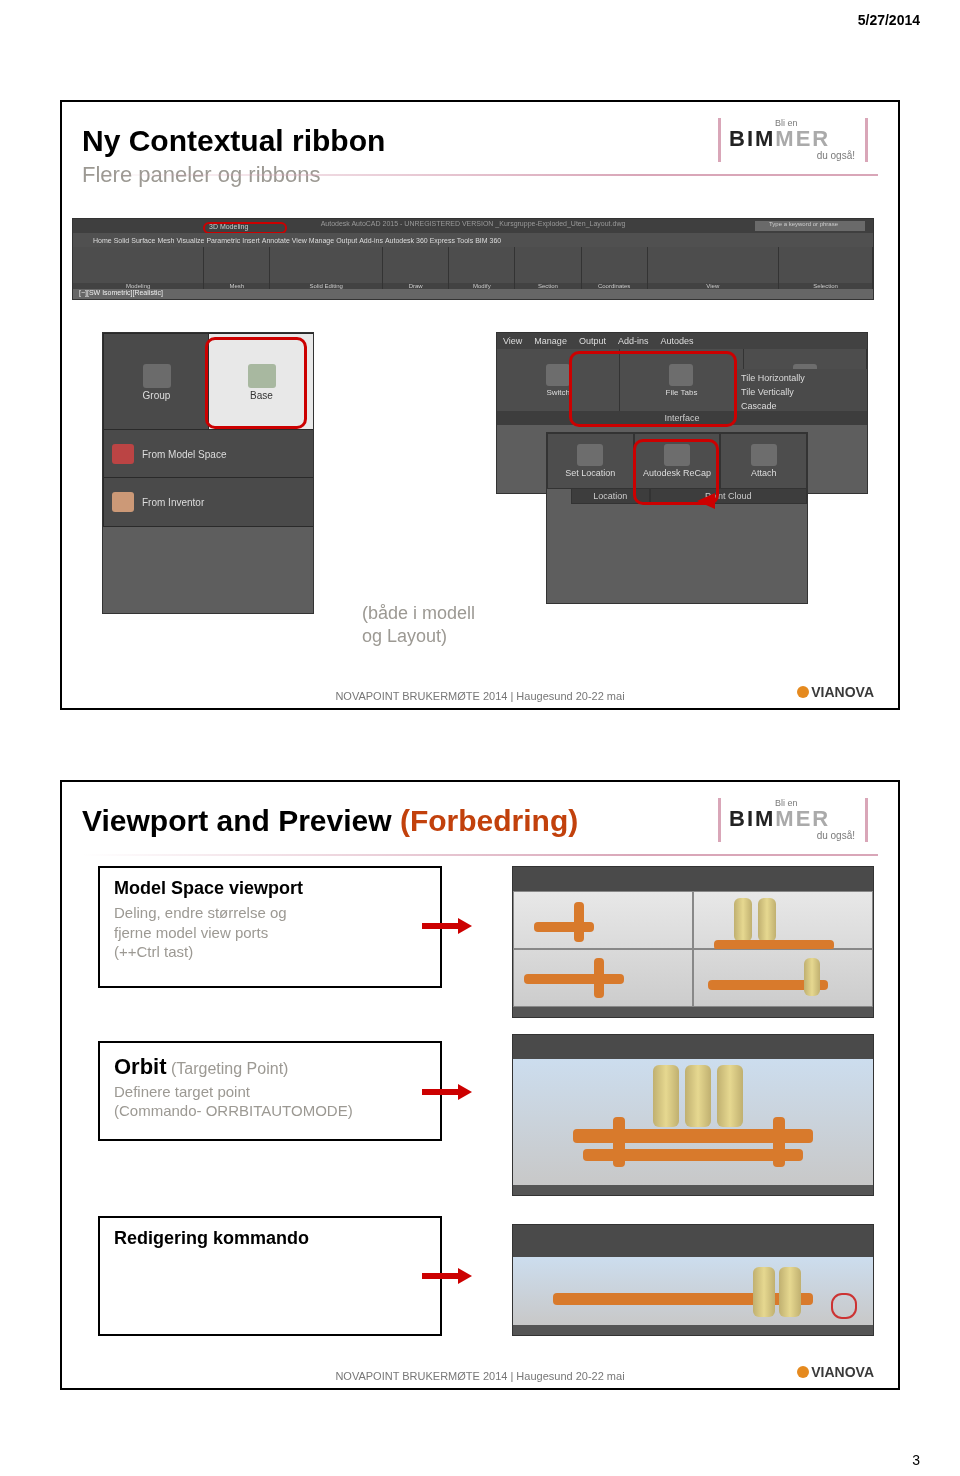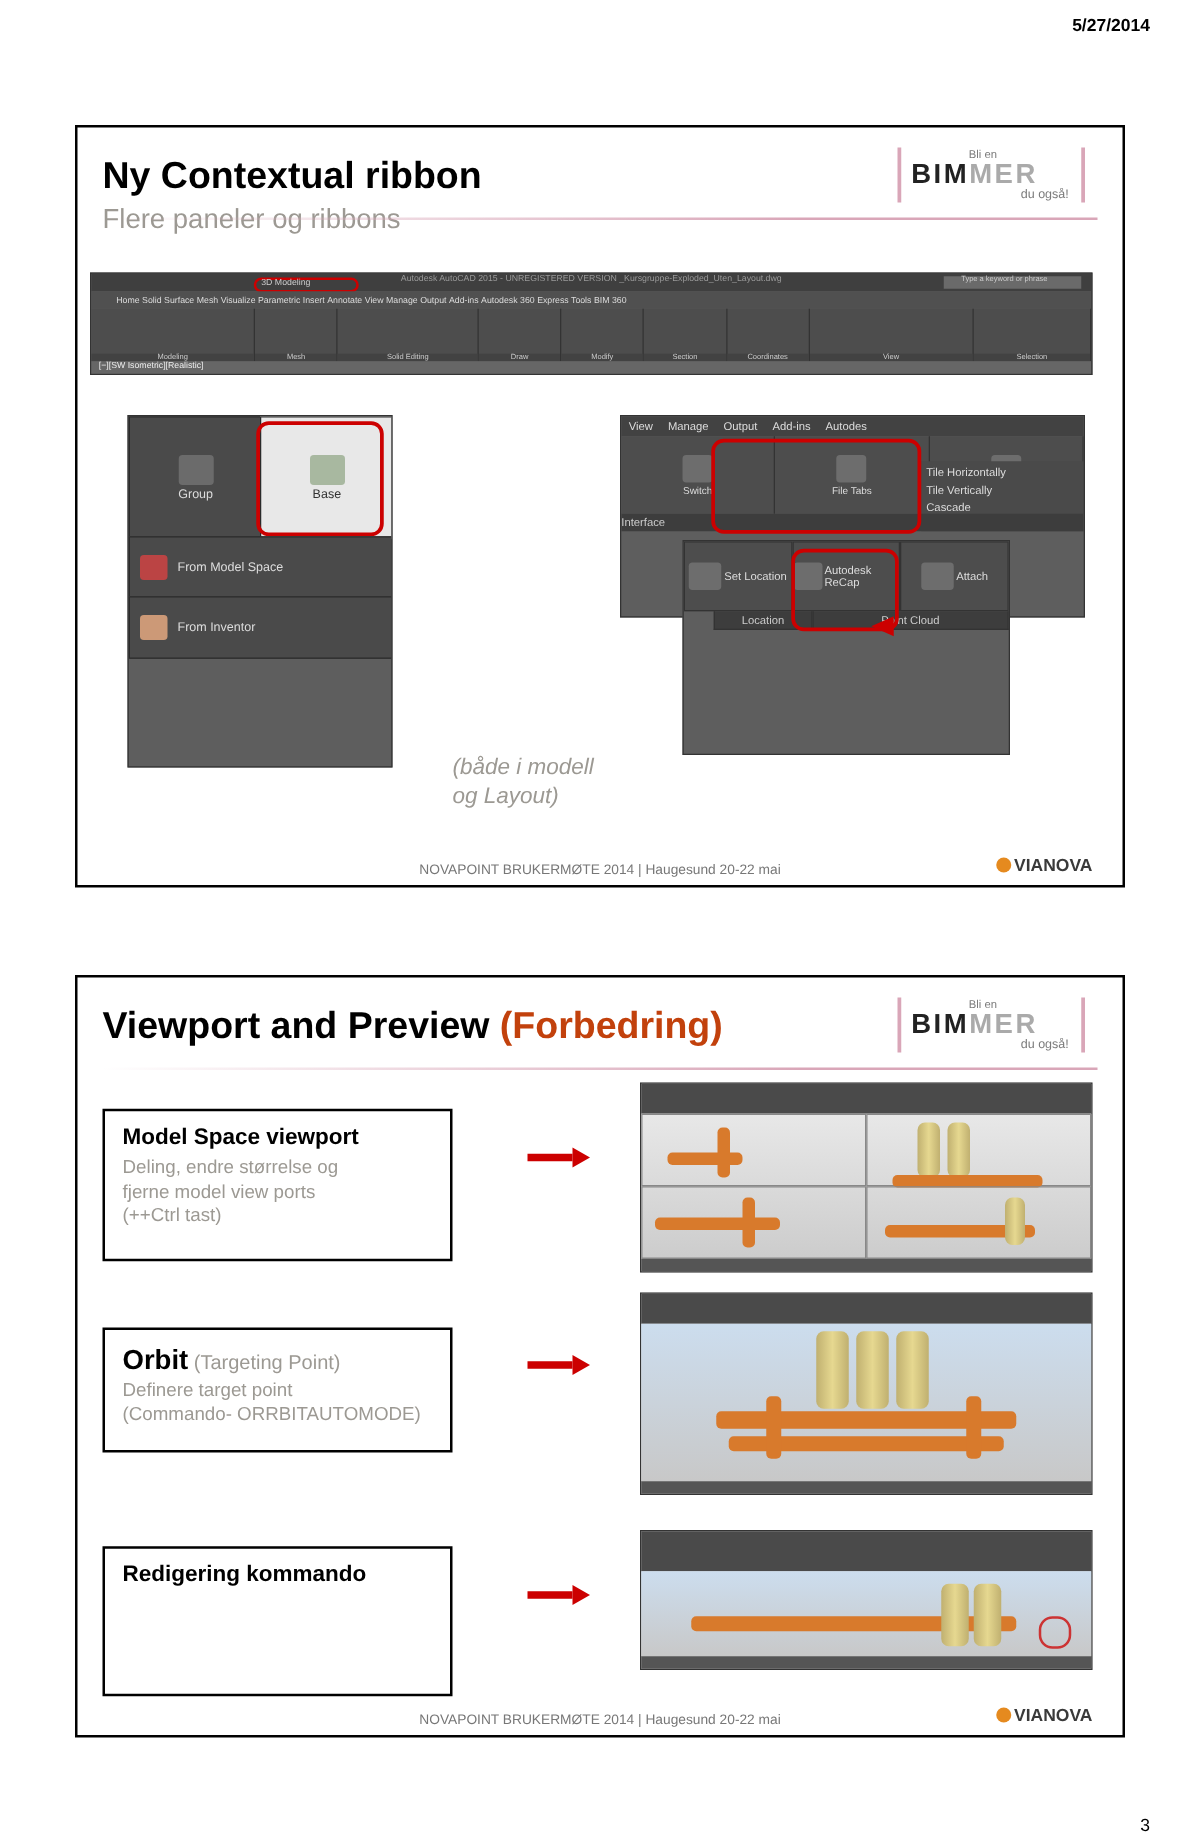--- a/index.html
+++ b/index.html
@@ -283,41 +283,42 @@
     gap: 4px;
     padding: 4px;
     background: #4a4a4a;
     box-sizing: border-box;
     height: 56px;
   }
   .interface-shot .panel-label2 {
     position: absolute;
     top: 78px; left: 0; right: 0; height: 14px;
     background: #3d3d3d;
+    text-align: center;
     font-size: 9px;
     color: #ccc;
     line-height: 14px;
   }
   .settings-shot {
     position: absolute;
     right: 80px;
     top: 100px;
     width: 260px;
     height: 170px;
   }
   .settings-shot .row {
     display: flex;
     height: 56px;
   }
   .settings-shot .cell2 {
     flex: 1;
     border: 1px solid #333;
     background: #4d4d4d;
     display: flex;
-    flex-direction: row;
+    flex-direction: column;
     align-items: center;
     justify-content: center;
     font-size: 9px;
     color: #ddd;
     gap: 2px;
   }
   .settings-shot .cell2 .ic { width: 26px; height: 22px; background: #6d6d6d; border-radius: 3px;}
   .settings-shot .lastrow {
     height: 56px;
     display: flex;
@@ -341,40 +342,38 @@
     border-right: 18px solid #c00;
   }
 
   .note-text {
     position: absolute;
     left: 290px;
     top: 270px;
     font-size: 18px;
     color: #9c9993;
     line-height: 1.25;
-    font-style: italic;
   }
 
   
   .s2-body {
     position: absolute;
     top: 84px;
     left: 20px;
     right: 20px;
     bottom: 30px;
   }
   .info-box {
     position: absolute;
-    left: 0;
-    width: 280px;
+    left: 16px;
+    width: 344px;
     border: 2px solid #000;
     background: #fff;
     padding: 10px 14px;
     box-sizing: border-box;
-    margin-top: 21px;
   }
   .info-box h3 {
     margin: 0 0 4px 0;
     font-size: 18px;
     font-weight: bold;
     color: #000;
   }
   .info-box .ib-sub { font-size: 15px; color: #9c9993; line-height: 1.3; }
   .info-box .ib-sub span.inline-title { color: #000; font-weight: bold; font-size: 22px; }
 

